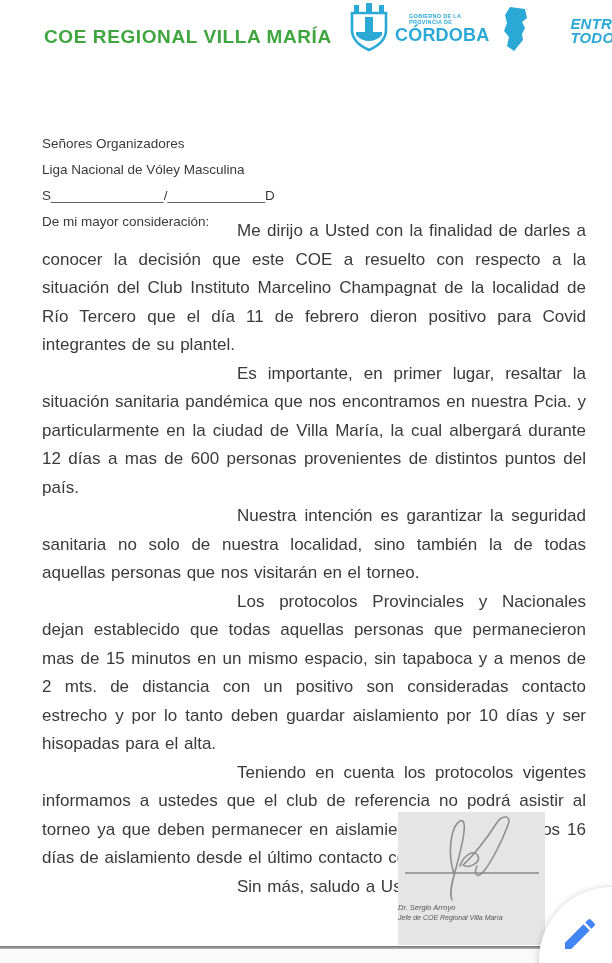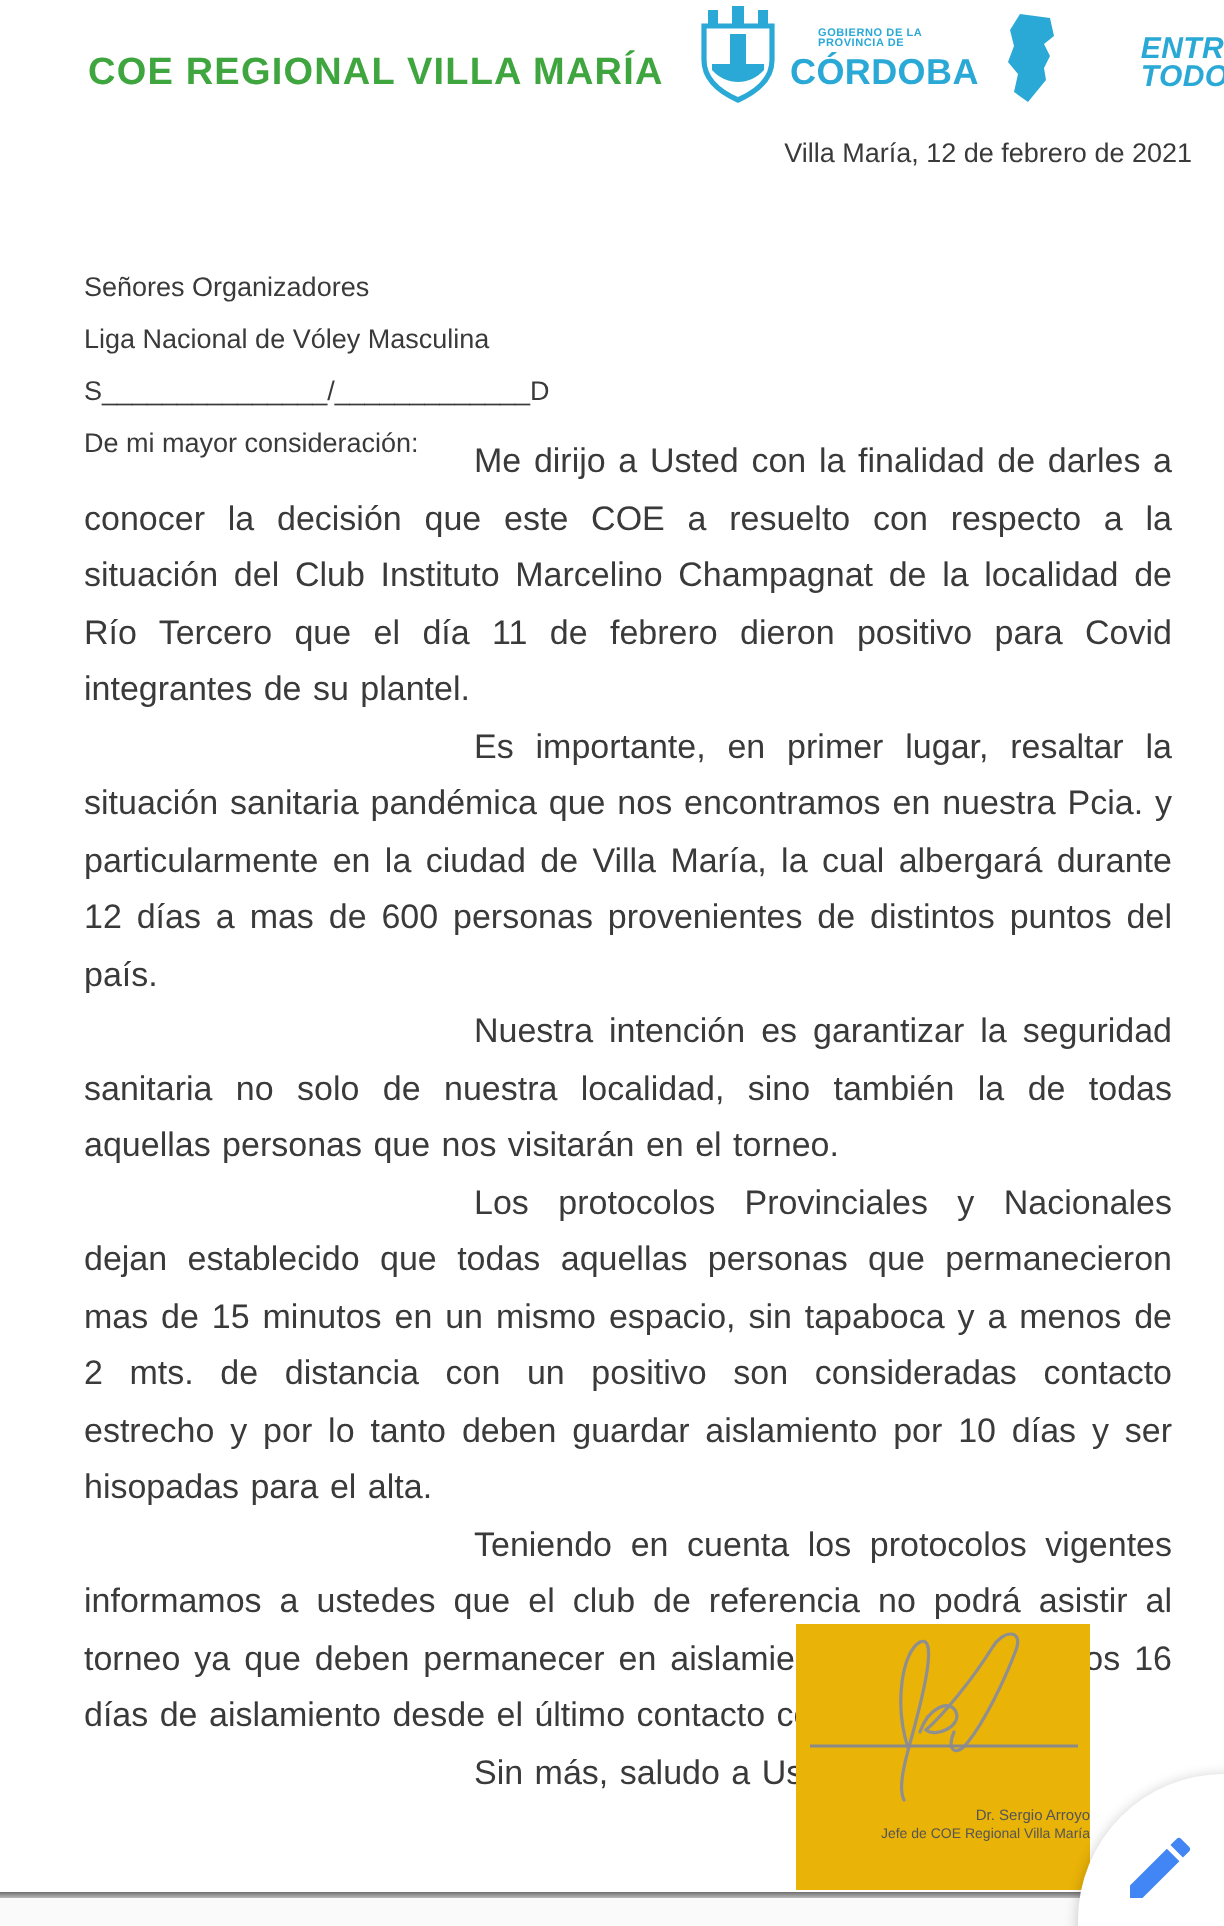--- a/index.html
+++ b/index.html
@@ -103,22 +103,23 @@
     margin-top: 0;
   }
 
   
   .sig-panel {
     position: absolute;
     left: 398px;
     top: 812px;
     width: 147px;
     height: 133px;
-    background: #eab308;
-    text-align: right;
+    background: #e5e5e5;
+    text-align: left;
+    font-style: italic;
   }
   .sig-svg { display: block; margin: 0 auto; }
   .sig-name { font-size: 7.5px; color: #555; margin-top: 1px; }
   .sig-role { font-size: 7px; color: #555; margin-top: 2px; }
 
   
   .bottom-line {
     position: absolute;
     left: 0;
     top: 946px;
@@ -188,21 +189,20 @@
           <path d="M9,1 L24,3 L26,12 L21,16 L24,22 L21,28 L22,34 L13,45 L6,40 L8,31 L3,25 L6,17 L4,9 Z" fill="#2ba9d6"></path>
         </svg>
       </span>
       <div class="et-text">
         <span>ENTRE</span>
         <span>TODOS</span>
       </div>
     </div>
   </div>
 
-  <div class="date-line">Villa María, 12 de febrero de 2021</div>
 
   <div class="recipient">
     <div class="r-line">Señores Organizadores</div>
     <div class="r-line">Liga Nacional de Vóley Masculina</div>
     <div class="r-line">S_______________/_____________D</div>
     <div class="r-line">De mi mayor consideración:</div>
   </div>
 
   <div class="letter-body">
     <p>Me dirijo a Usted con la finalidad de darles a conocer la decisión que este COE a resuelto con respecto a la situación del Club Instituto Marcelino Champagnat de la localidad de Río Tercero que el día 11 de febrero dieron positivo para Covid integrantes de su plantel.</p>

